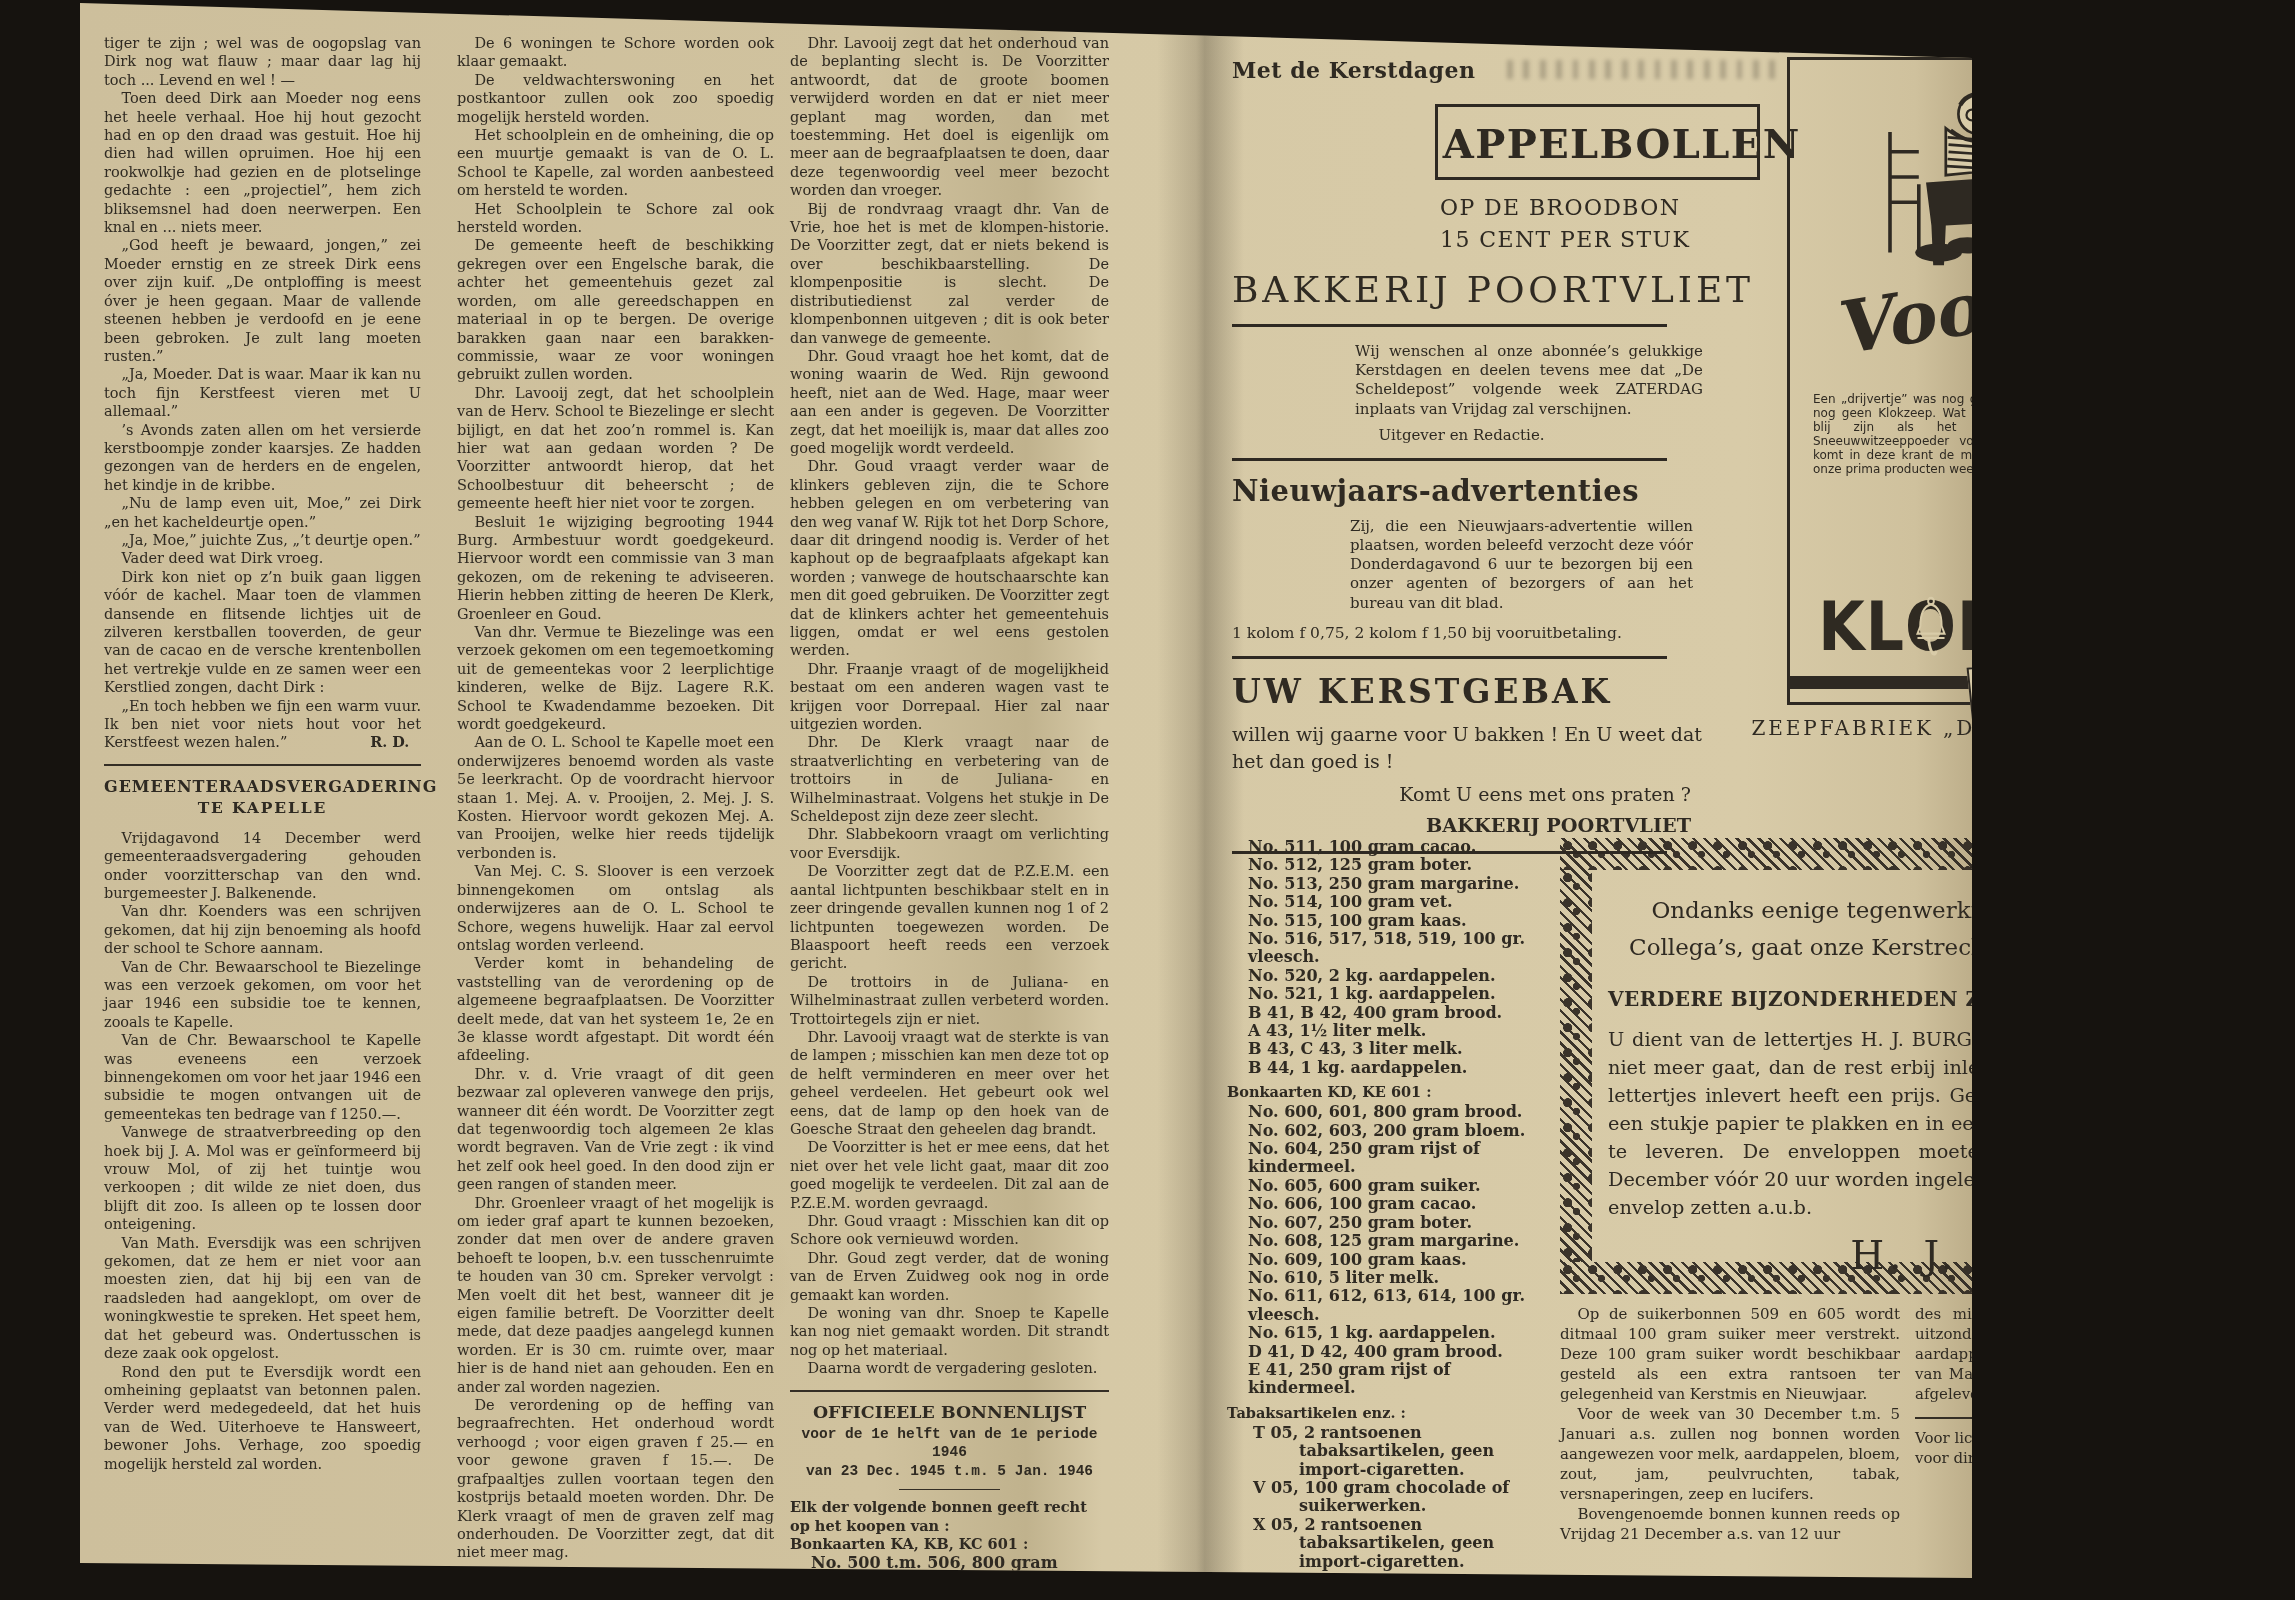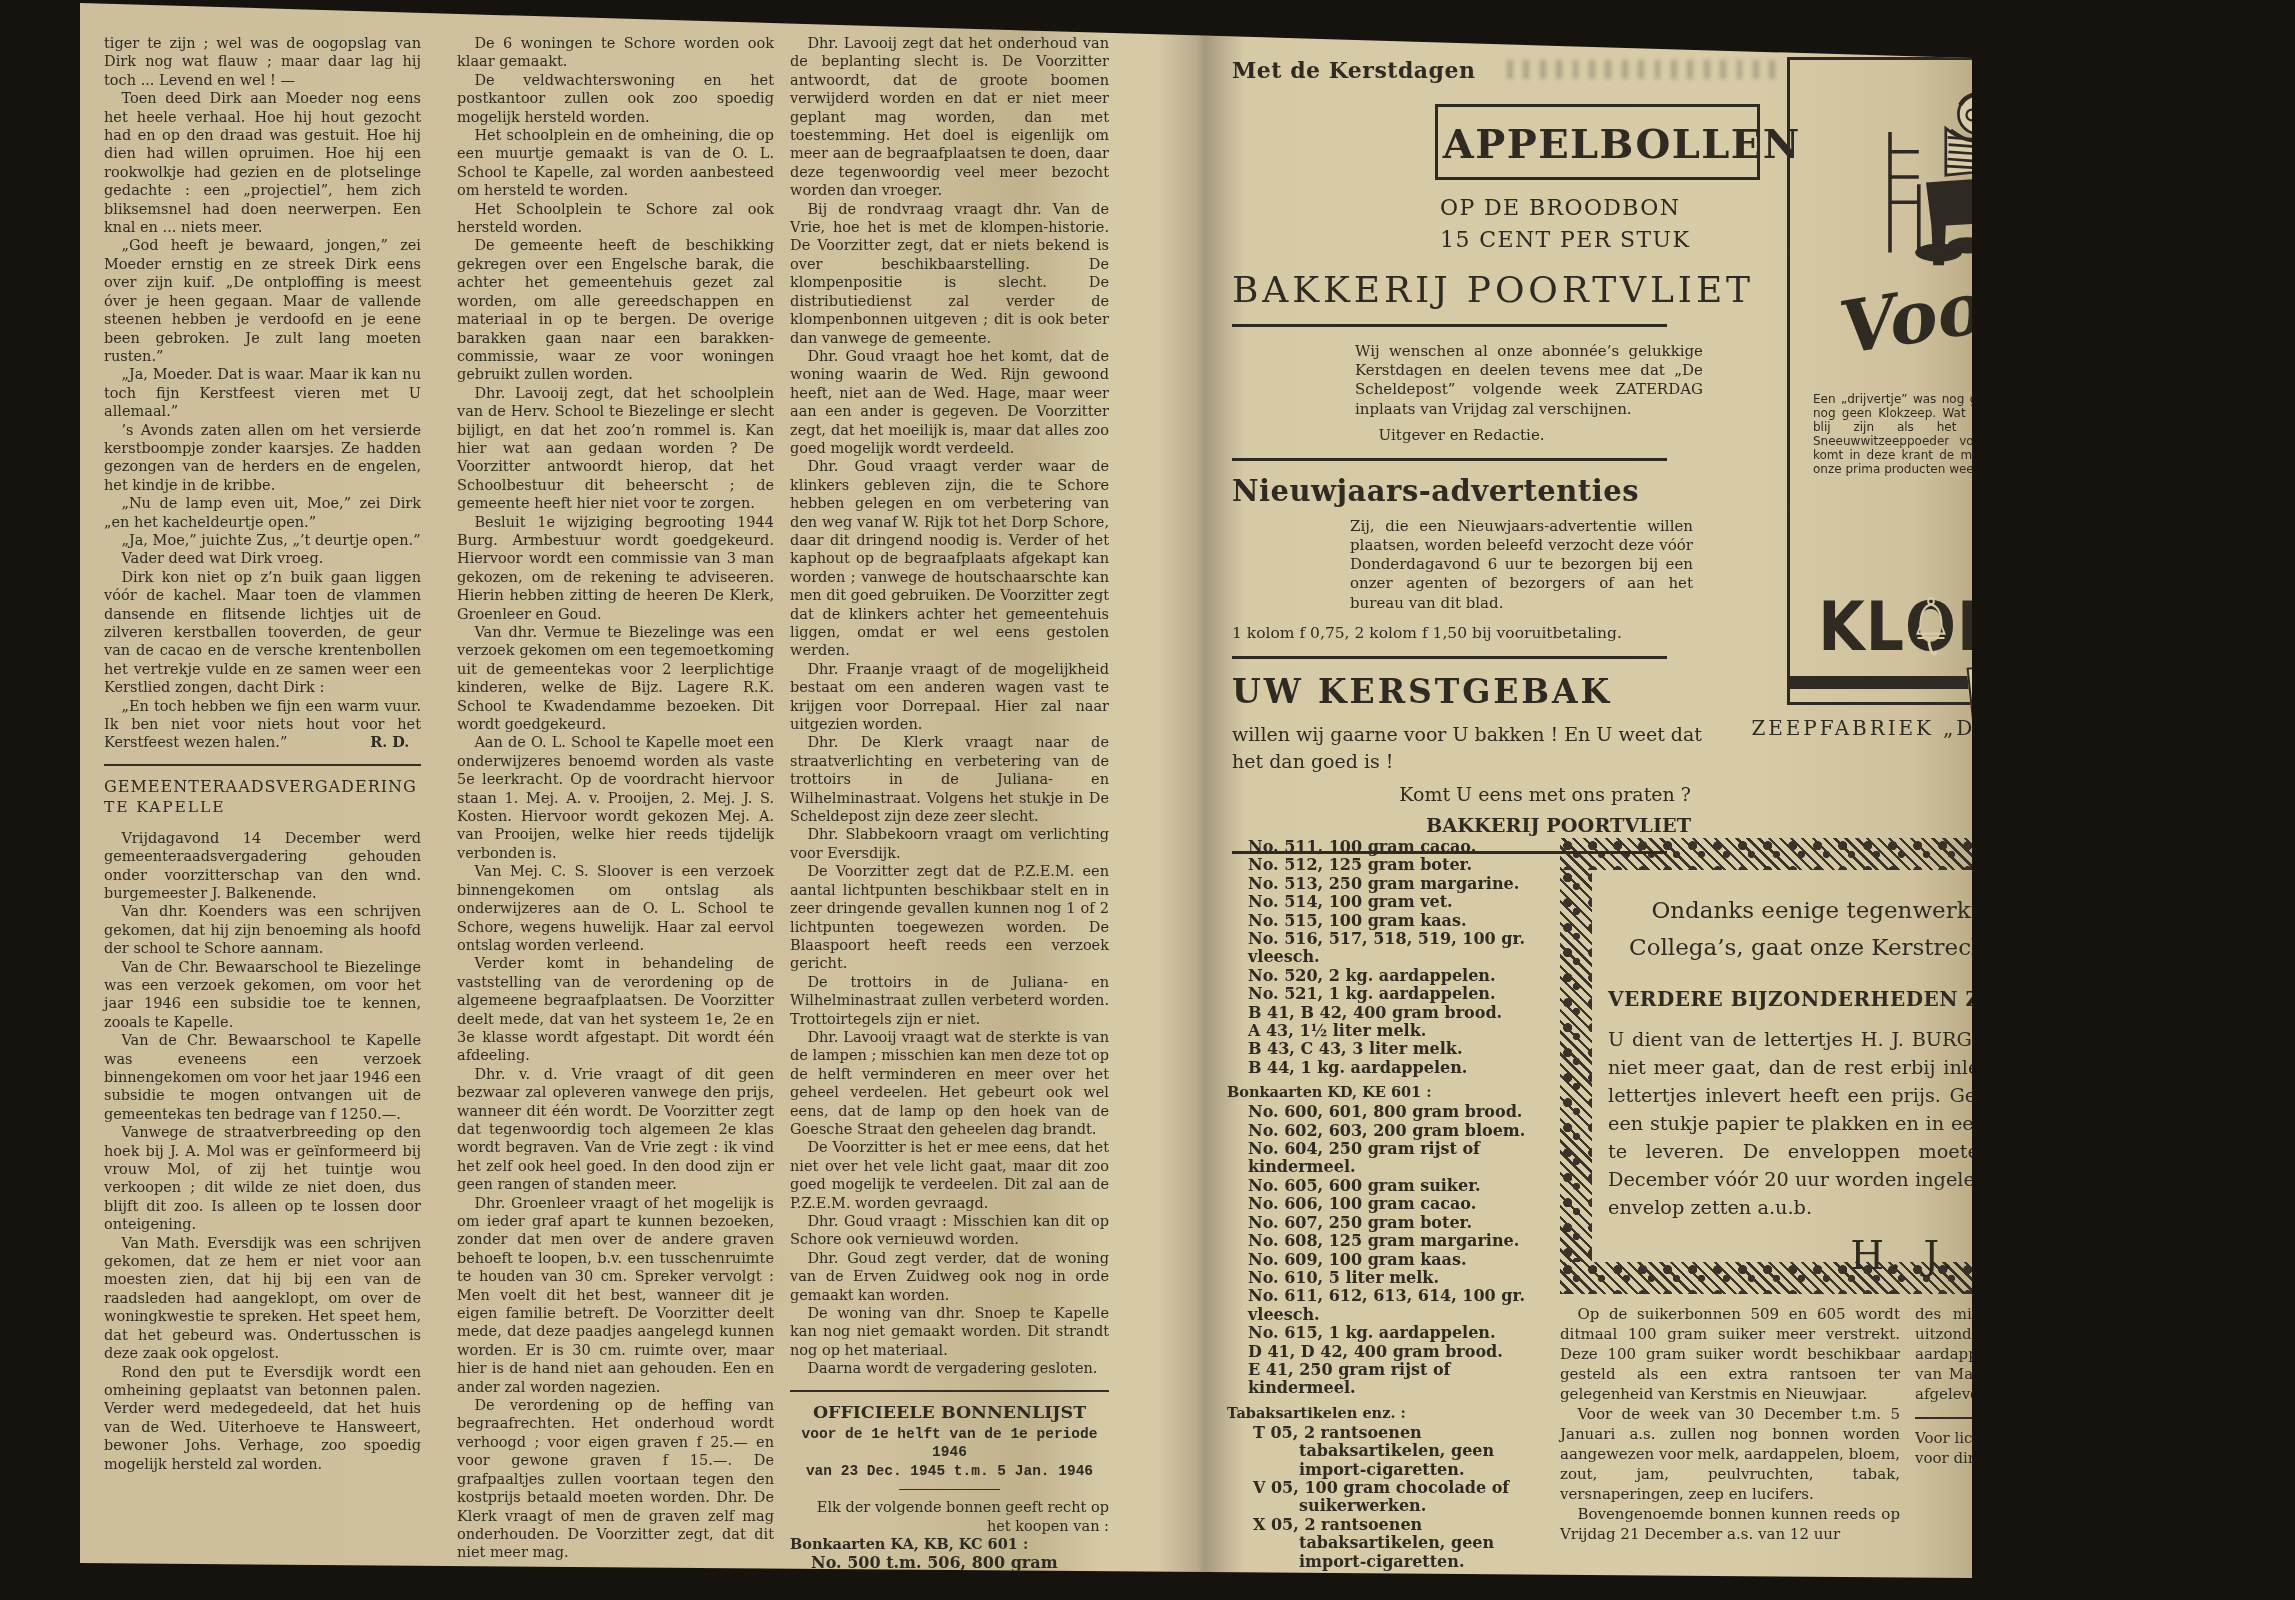--- a/index.html
+++ b/index.html
@@ -16,27 +16,27 @@
   .stain1{left:1922px;top:270px;width:126px;height:203px;border-radius:50%;
         background:radial-gradient(ellipse,rgba(120,95,50,.14),rgba(120,95,50,0) 70%);}
   .stain2{left:570px;top:1207px;width:145px;height:145px;border-radius:50%;
         background:radial-gradient(ellipse,rgba(110,85,45,.10),rgba(110,85,45,0) 70%);}
 
   .col{position:absolute;top:34px;text-align:justify;}
   .col p{margin:0;text-indent:17.4px;font-size:14.5px;line-height:18.4px;}
   .story p:first-child{text-indent:0;}
   .sig{ text-align:right;margin-top:-18.4px;padding-right:11.6px;font-size:14.5px;line-height:18.4px;font-weight:bold;}
   .rule{border:0;border-top:2.9px solid #342e25;margin:12.6px 0 9.7px 0;}
-  .colhead{font-weight:normal;font-size:16px;line-height:21px;letter-spacing:1px;margin:2.9px 0 10.6px 0;}
+  .colhead{font-weight:bold;text-align:center;font-size:16px;line-height:21px;letter-spacing:1px;margin:2.9px 0 10.6px 0;}
   .colhead .l2{font-size:15.5px;letter-spacing:1.9px;}
 
   .bl-title{font-weight:bold;text-align:center;font-size:17.4px;margin:4.8px 0 2.9px 0;}
   .bl-sub{font-weight:bold;text-align:center;font-size:14.5px;line-height:19.3px;margin:0;font-family:Liberation Mono, monospace;}
   .bl-shortrule{width:101px;border:0;border-top:1.9px solid #342e25;margin:8.7px auto;}
-  .bl-intro{font-weight:normal;text-align:right;font-size:14.5px;line-height:19.3px;margin:0 0 6.8px 0;}
+  .bl-intro{font-weight:bold;text-align:left;font-size:14.5px;line-height:19.3px;margin:0 0 6.8px 0;}
   .bl-card{font-weight:bold;font-size:14.5px;line-height:19.3px;margin:3.9px 0 1px 0;text-indent:0 !important;}
   .bonlist p{margin:0;text-indent:0;padding-left:21px;font-weight:bold;font-size:16px;line-height:18.4px;text-align:left;}
 
   
   .adcol{position:absolute;left:1152px;top:57px;width:560px;}
   .kicker{font-size:22px;font-weight:bold;letter-spacing:0.5px;position:relative;}
   .smudge{position:absolute;left:275px;top:2.9px;width:270px;height:19.3px;opacity:.45;filter:blur(1.9px);
           background:repeating-linear-gradient(90deg,rgba(48,42,34,.55) 0 5.8px,rgba(48,42,34,0) 5.8px 16.4px);}
   .appelbox{margin:21px 0 0 203px;width:309px;border:3.9px solid #2e2922;padding:12.6px 4.8px 10.6px 4.8px;text-align:center;}
   .appelbox .big{font-size:40px;font-weight:bold;letter-spacing:1.4px;white-space:nowrap;}

